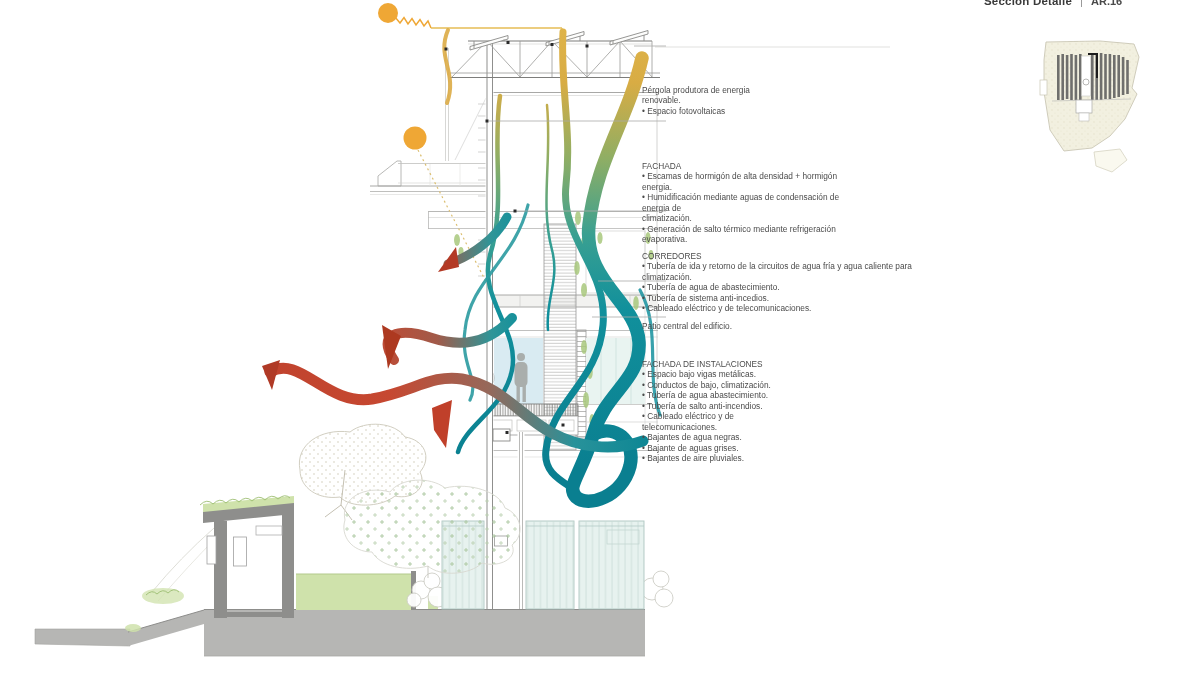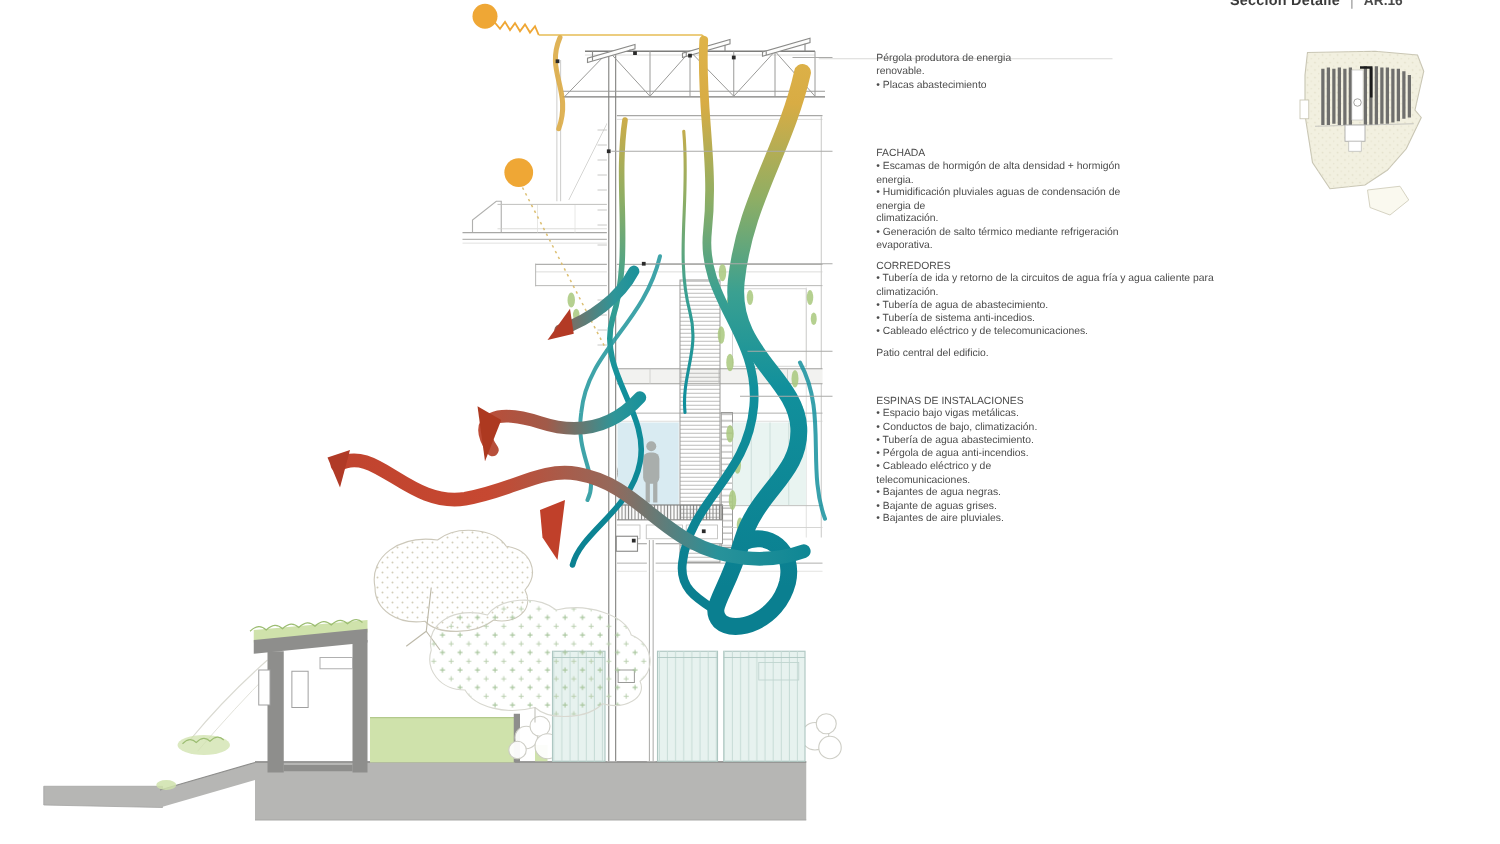--- a/index.html
+++ b/index.html
@@ -3,21 +3,21 @@
 <meta charset="utf-8">
 <style>
   html,body{margin:0;padding:0;background:#fff;}
   #page{position:relative;width:1200px;height:660px;overflow:hidden;background:#fff;
         font-family:"Liberation Sans",sans-serif;}
   #drawing{position:absolute;left:0;top:0;}
   .title-block{position:absolute;top:-7px;left:984px;display:flex;align-items:center;gap:9px;height:15px;}
   .title-block .ttl{font-size:11.5px;font-weight:bold;color:#3a3a3a;letter-spacing:.2px;}
   .title-block .sep{width:1px;height:13px;background:#9a9a9a;}
   .title-block .code{font-size:11px;color:#4a4a4a;font-weight:bold;}
-  .ann{position:absolute;left:701px;font-size:8.3px;line-height:10.45px;color:#4b4b4b;white-space:nowrap;}
+  .ann{position:absolute;left:642px;font-size:8.3px;line-height:10.45px;color:#4b4b4b;white-space:nowrap;margin-top:44px;}
   .ann div{white-space:nowrap;}
 </style>
 </head>
 <body>
 
 <div id="page">
 
 <svg id="drawing" width="1200" height="675" viewBox="0 0 1200 675">
   <defs>
     <linearGradient id="gT" gradientUnits="userSpaceOnUse" x1="0" y1="25" x2="0" y2="470">
@@ -346,49 +346,49 @@
 
 <div class="title-block">
   <span class="ttl">Sección Detalle</span>
   <span class="sep"></span>
   <span class="code">AR.16</span>
 </div>
 
 <div class="ann" style="top:41px">
       <div>Pérgola produtora de energia</div>
       <div>renovable.</div>
-      <div>• Placas abastecimiento</div>
+      <div>• Espacio fotovoltaicas</div>
     </div>
 <div class="ann" style="top:117px">
       <div>FACHADA</div>
       <div>• Escamas de hormigón de alta densidad + hormigón</div>
       <div>energia.</div>
-      <div>• Humidificación pluviales aguas de condensación de</div>
+      <div>• Humidificación mediante aguas de condensación de</div>
       <div>energia de</div>
       <div> climatización.</div>
       <div>• Generación de salto térmico mediante refrigeración</div>
       <div>evaporativa.</div>
     </div>
 <div class="ann" style="top:207px">
       <div>CORREDORES</div>
       <div>• Tubería de ida y retorno de la circuitos de agua fría y agua caliente para</div>
       <div>climatización.</div>
       <div>• Tubería de agua de abastecimiento.</div>
       <div>• Tubería de sistema anti-incedios.</div>
       <div>• Cableado eléctrico y de telecomunicaciones.</div>
     </div>
 <div class="ann" style="top:277px">
       <div>Patio central del edificio.</div>
     </div>
 <div class="ann" style="top:315px">
-      <div>ESPINAS DE INSTALACIONES</div>
+      <div>FACHADA DE INSTALACIONES</div>
       <div>• Espacio bajo vigas metálicas.</div>
       <div>• Conductos de bajo, climatización.</div>
       <div>• Tubería de agua abastecimiento.</div>
-      <div>• Pérgola de agua anti-incendios.</div>
+      <div>• Tubería de salto anti-incendios.</div>
       <div>• Cableado eléctrico y de</div>
       <div>telecomunicaciones.</div>
       <div>• Bajantes de agua negras.</div>
       <div>• Bajante de aguas grises.</div>
       <div>• Bajantes de aire pluviales.</div>
     </div>
 
 </div>
 
 </body></html>

